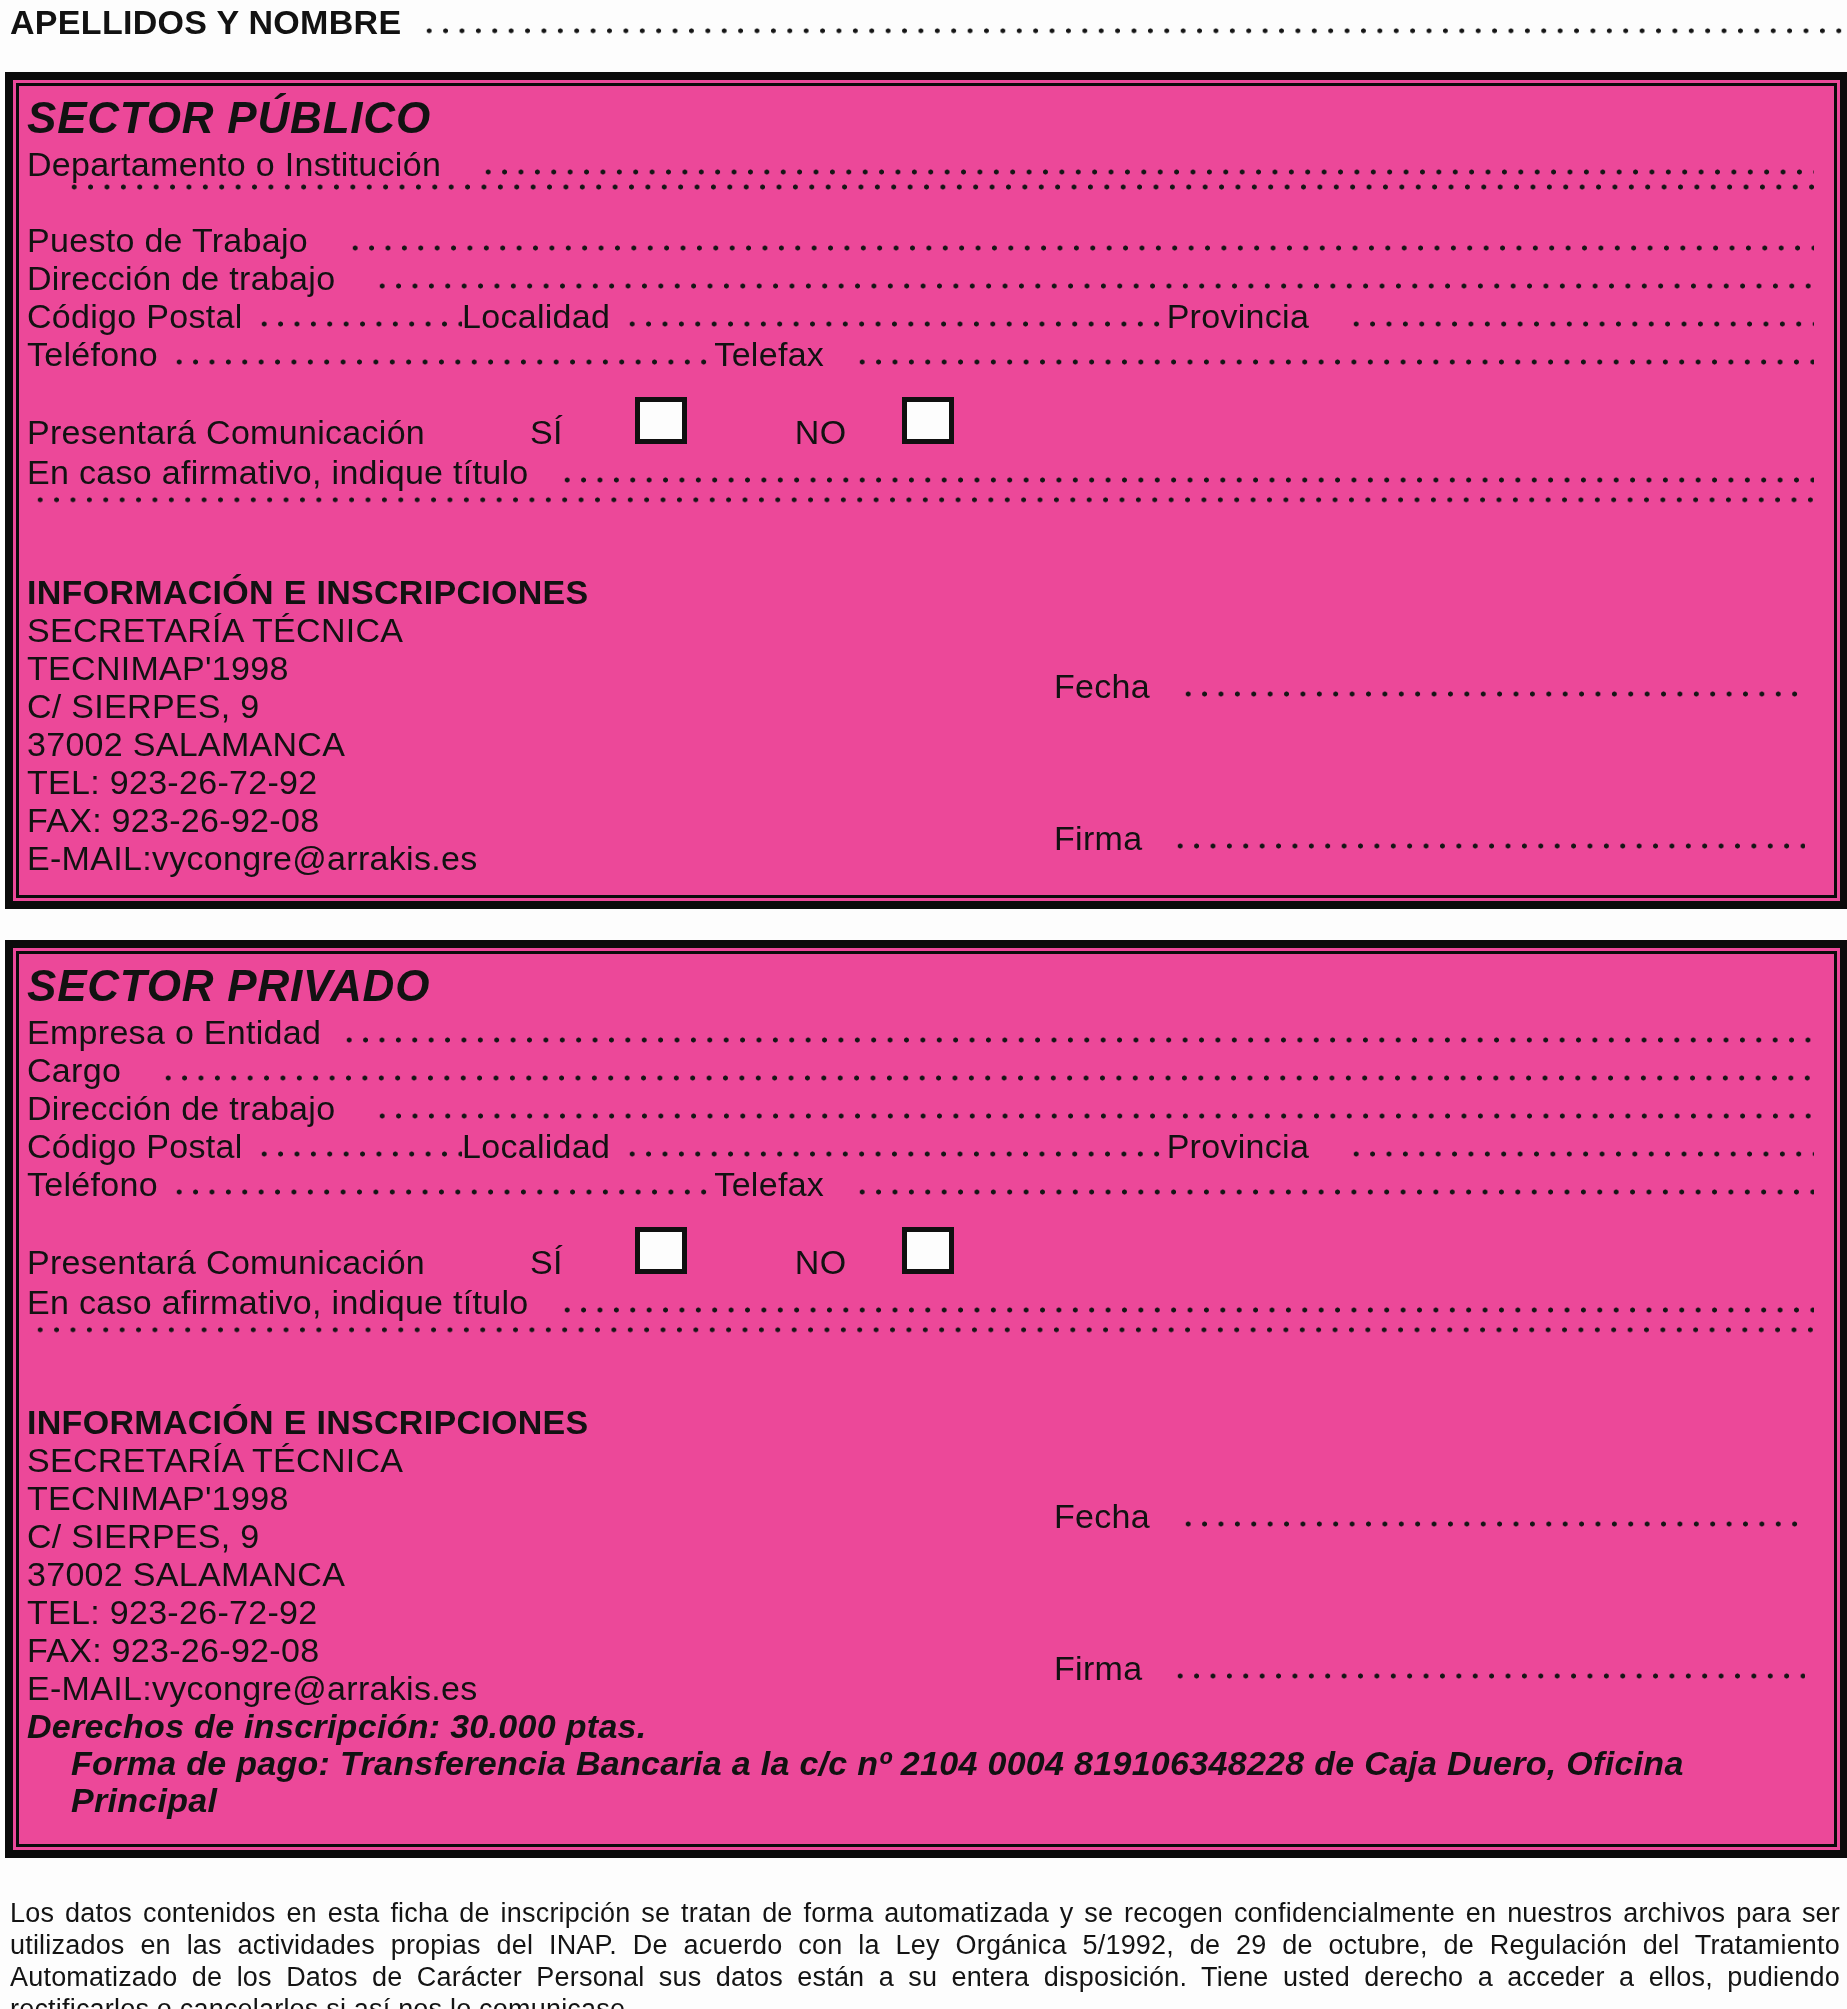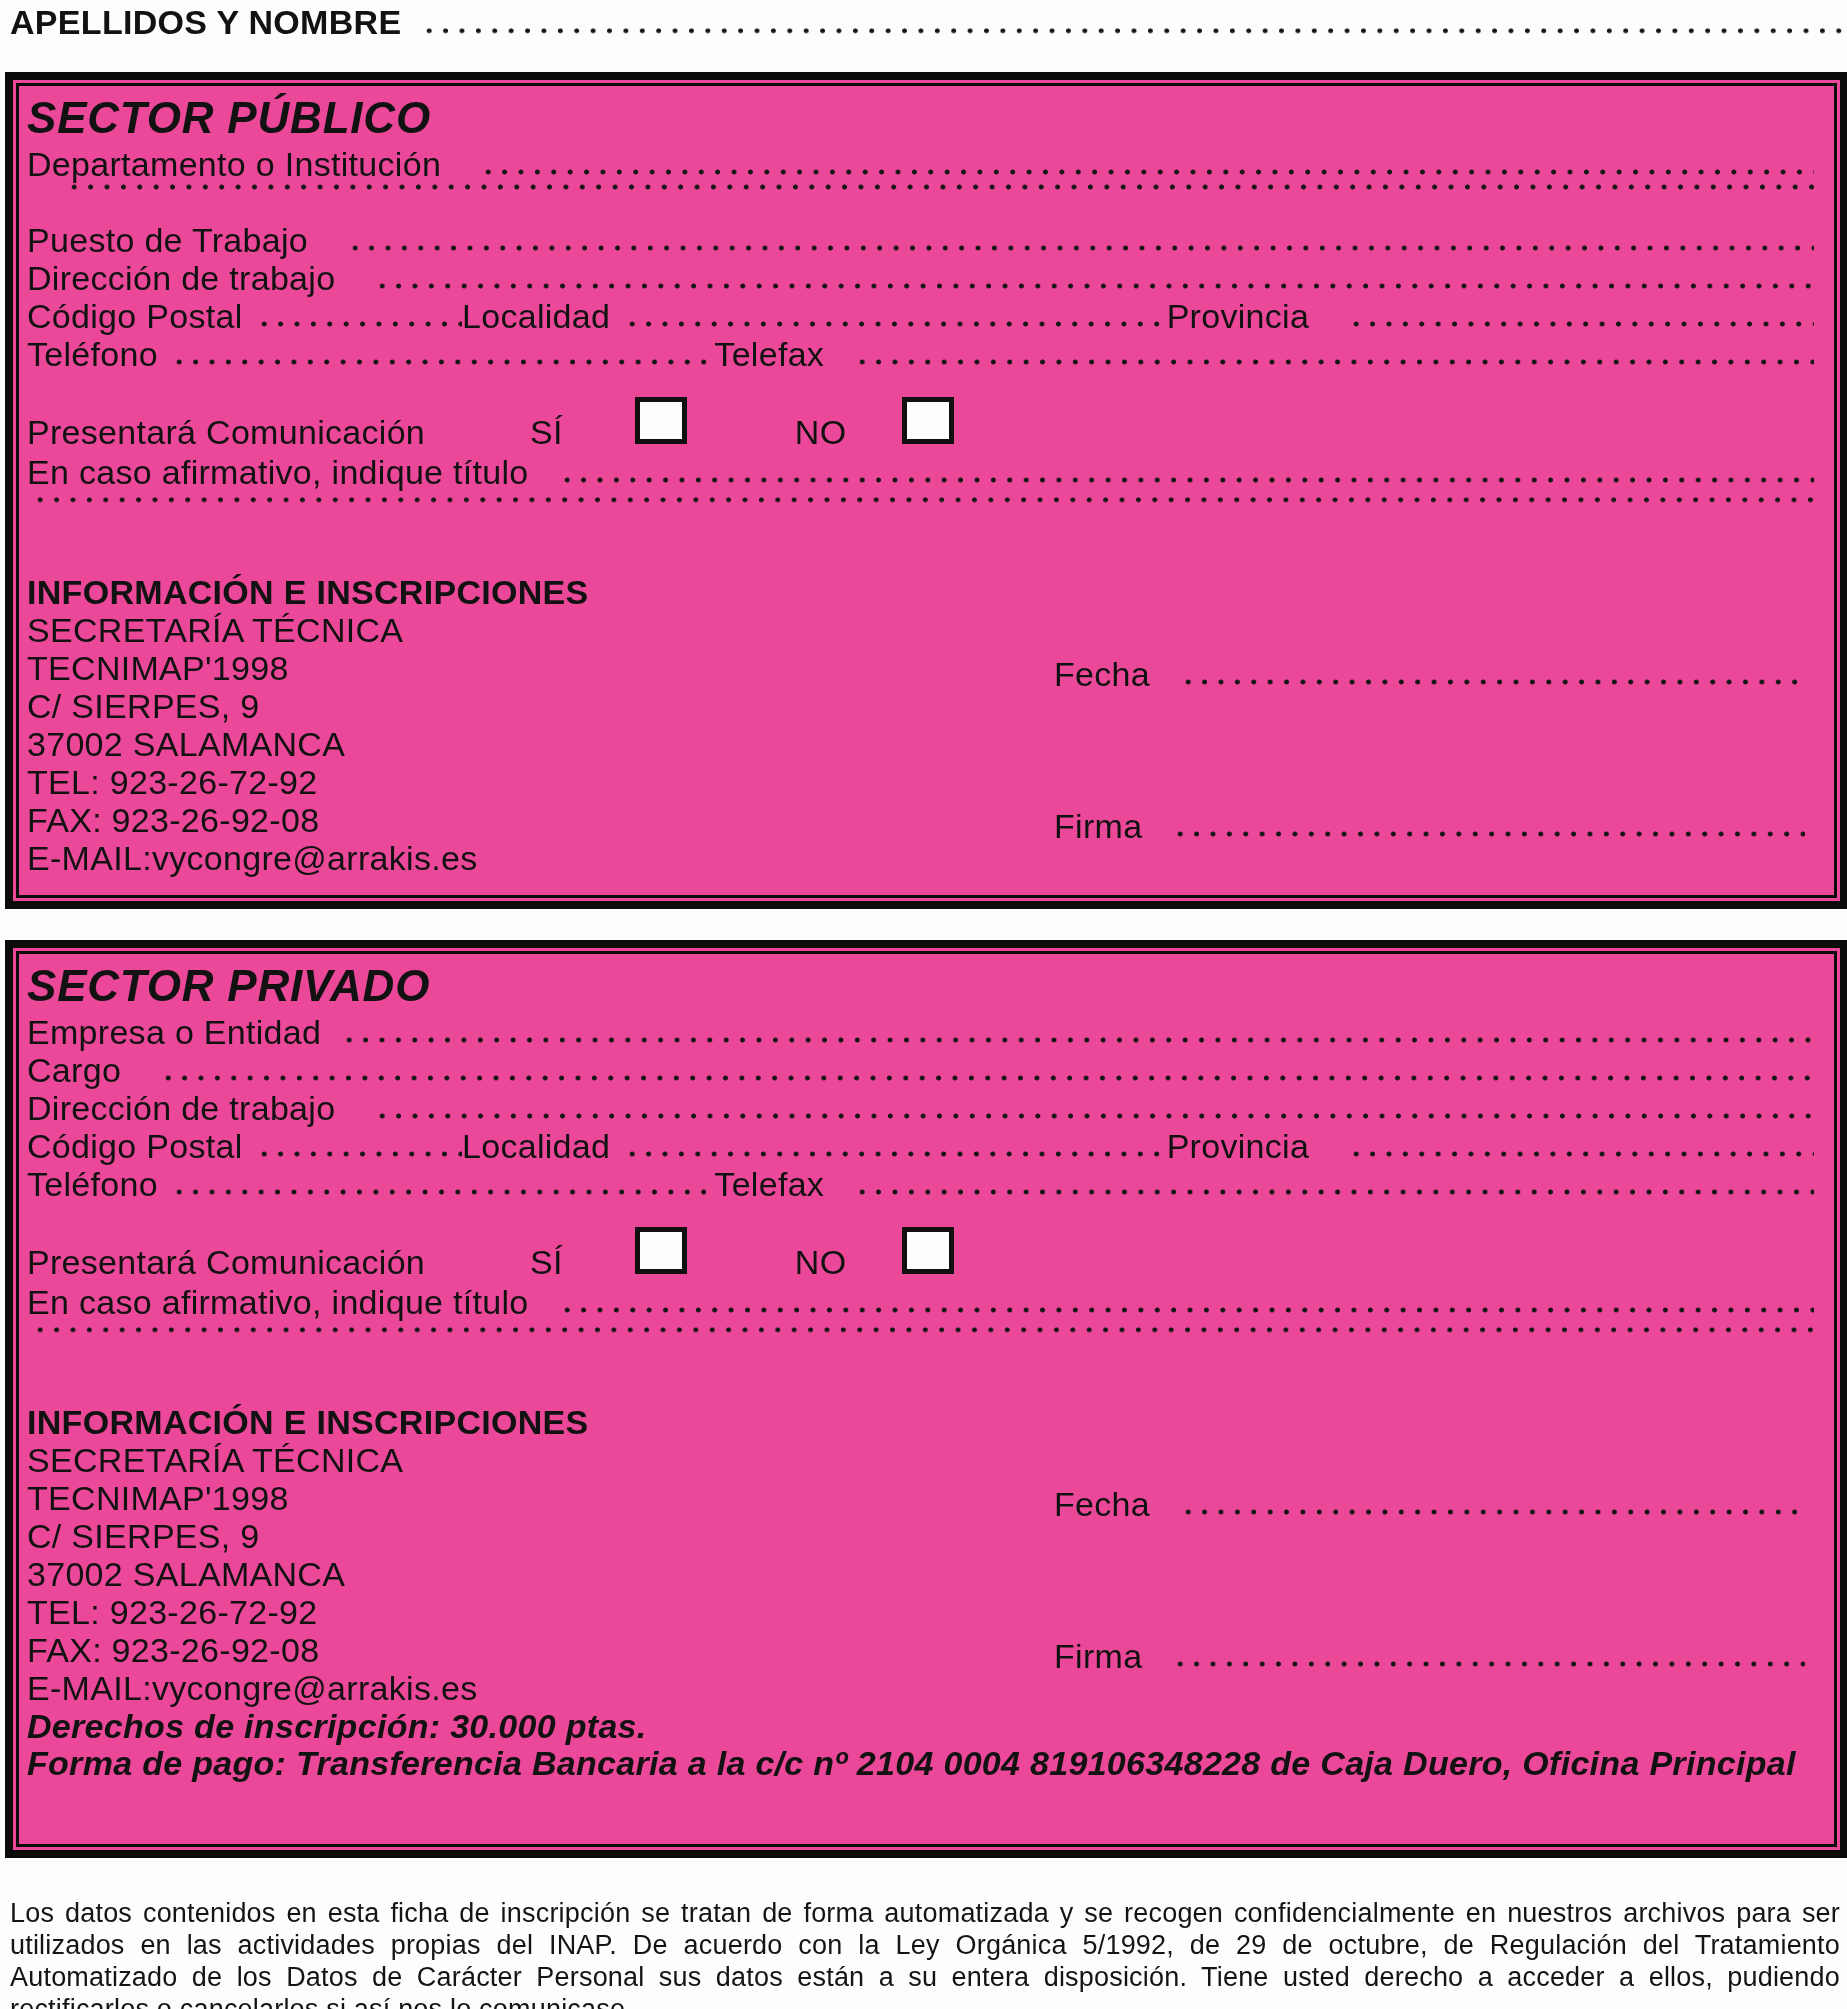--- a/index.html
+++ b/index.html
@@ -50,28 +50,28 @@
   .chk-no { margin-left:56px; }
   .encaso { margin-top:5px; }
   .dotline { margin-top:5px; }
 
   
   .info { position:relative; margin-top:39px; }
   .info-heading { font-weight:bold; height:38px; line-height:38px; }
   .info-line { height:38px; line-height:38px; white-space:nowrap; }
   .datefield, .signfield {
     position:absolute; left:1027px; right:8.4px;
-    display:flex; align-items:baseline; height:38px;
+    display:flex; align-items:baseline; height:38px;margin-top:12px;
   }
   .datefield { top:82px; }
   .signfield { top:234px; }
 
   .bi { font-weight:bold; font-style:italic; }
   .fees { height:37px; line-height:37px; margin-top:1.7px; }
-  .payment { line-height:37px; }
+  .payment { line-height:37px;margin-left:44px; }
 
   
   .footer {
     position:absolute; left:10px; top:1897px; width:1830px;
     font-size:27px; line-height:32px; letter-spacing:0.2px;
     text-align:justify; color:#141414;
   }
 </style>
 </head>
 <body>

